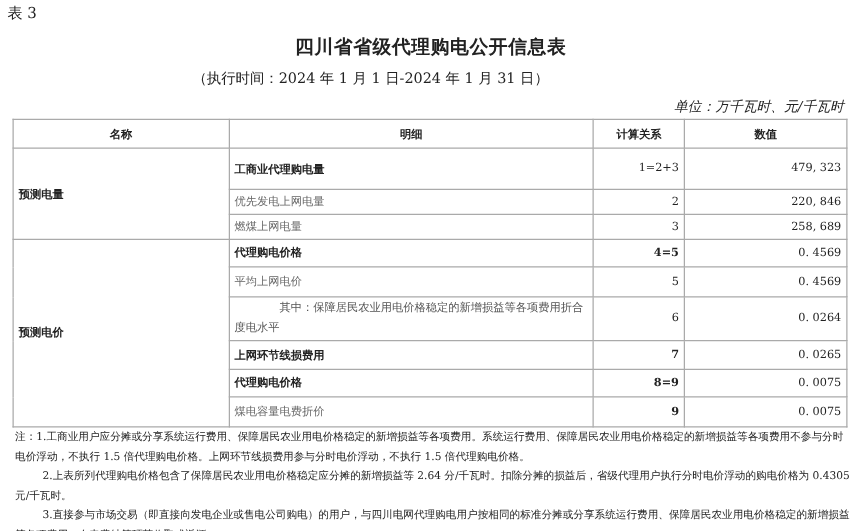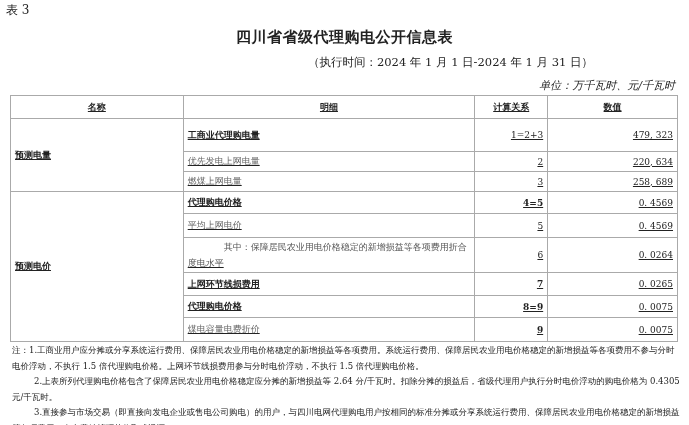--- a/index.html
+++ b/index.html
@@ -1,22 +1,22 @@
 <!DOCTYPE html>
 <html><head>
 <meta charset="utf-8">
 <style>
   html, body { margin:0; padding:0; background:#fff; }
   body { width:689px; height:425px; position:relative; overflow:hidden;
          font-family:"DejaVu Serif", "Liberation Serif", serif; color:#222; }
   .label-top { position:absolute; left:6px; top:2px; font-size:12px; font-weight:normal; }
   .title { position:absolute; left:0; width:689px; top:28px; text-align:center; font-size:15px; font-weight:bold; letter-spacing:0.5px; }
-  .subtitle { position:absolute; left:0; width:593px; top:55px; text-align:right; font-size:11.5px; }
+  .subtitle { position:absolute; left:0; width:593px; top:55px; text-align:center; font-size:11.5px; }
   .unit { position:absolute; right:14px; top:78px; font-size:11px;font-style:italic; }
-  table { position:absolute; left:10px; top:95px; border-collapse:collapse; width:668px; font-size:9px;text-decoration:underline; }
+  table { position:absolute; left:10px; top:95px; border-collapse:collapse; width:668px; font-size:9px; }
   td, th { border:1px solid #aaa; padding:0 4px; vertical-align:middle; }
   th { font-weight:bold; height:22px; text-align:center; font-size:9px; }
   td.c { text-align:right; }
   td.name { font-weight:bold; }
   td.detail { text-align:left; }
   .indent1 { color:#666; }
   .bold { font-weight:bold; color:#222; }
   .wrap { line-height:16px; padding-left:4px; }
   .wrap .lead { padding-left:36px; display:inline-block; }
   .notes { position:absolute; left:12px; top:343px; width:668px; font-size:8.5px; line-height:15.5px; color:#222; }
@@ -48,21 +48,21 @@
 
   <tr style="height:33px">
     <td class="name" rowspan="3">预测电量</td>
     <td class="detail bold">工商业代理购电量</td>
     <td class="c">1=2+3</td>
     <td class="c">479, 323</td>
   </tr>
   <tr style="height:20px">
     <td class="detail indent1">优先发电上网电量</td>
     <td class="c">2</td>
-    <td class="c">220, 634</td>
+    <td class="c">220, 846</td>
   </tr>
   <tr style="height:20px">
     <td class="detail indent1">燃煤上网电量</td>
     <td class="c">3</td>
     <td class="c">258, 689</td>
   </tr>
 
   <tr style="height:22px">
     <td class="name" rowspan="6">预测电价</td>
     <td class="detail bold">代理购电价格</td>

